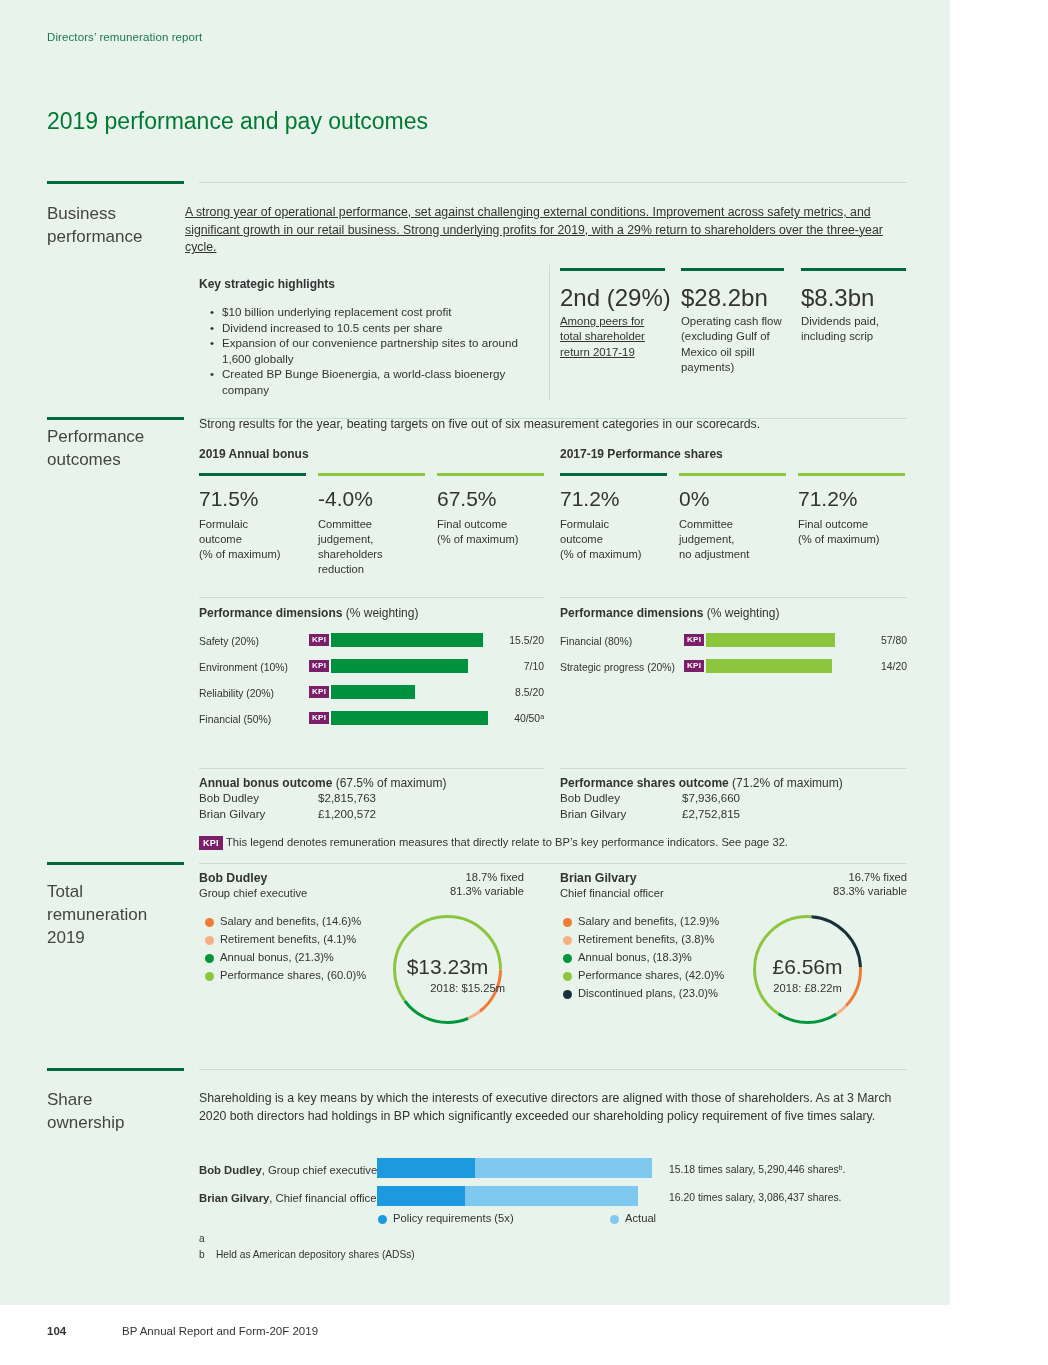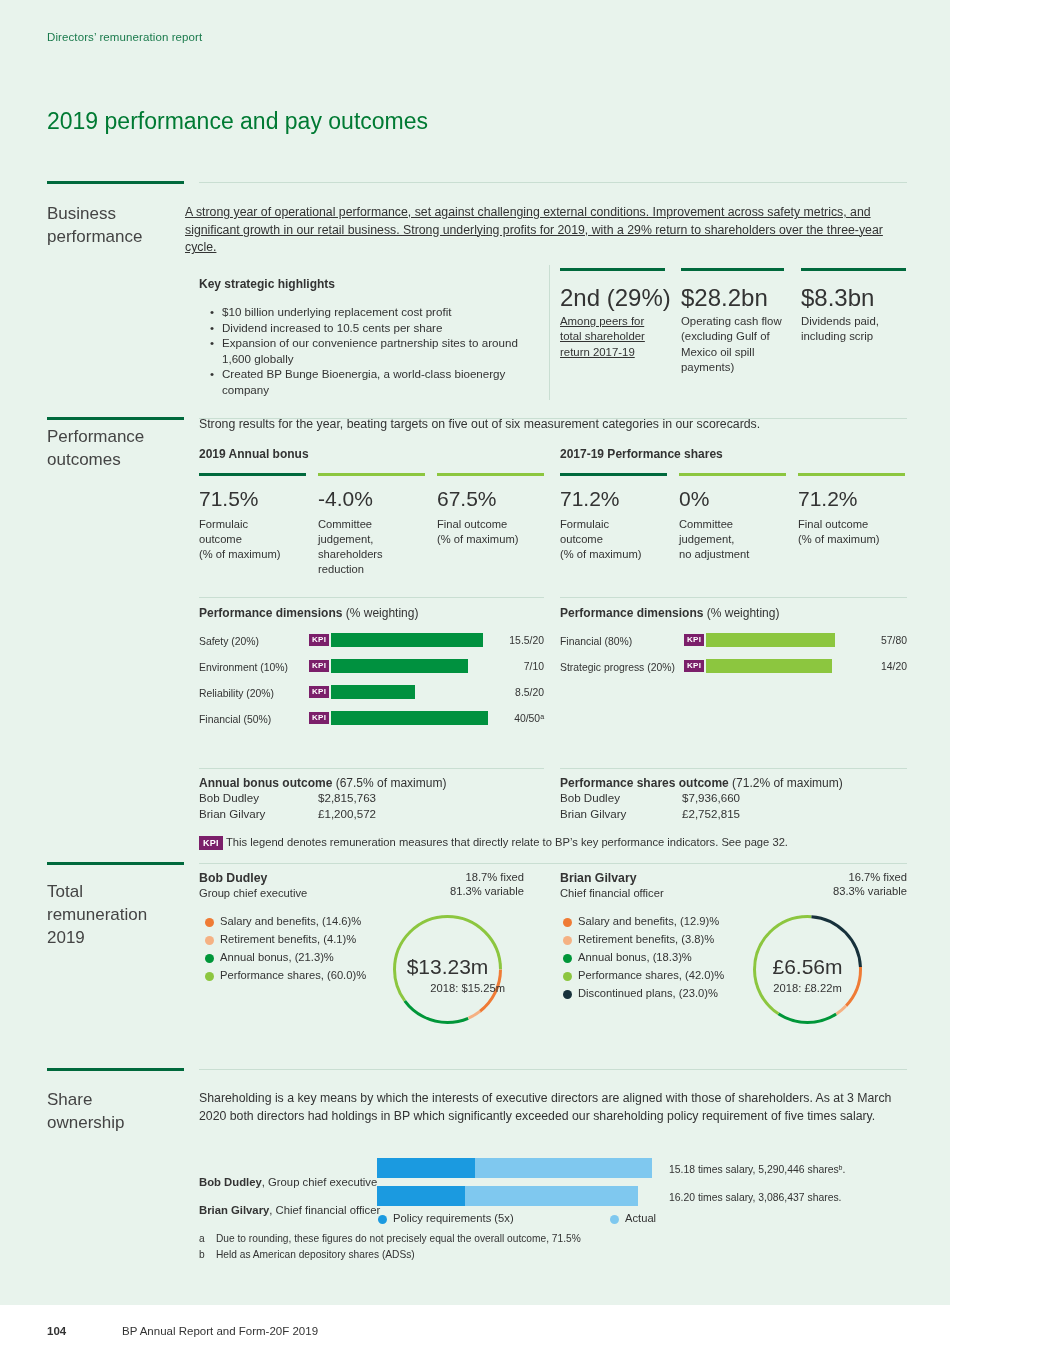--- a/index.html
+++ b/index.html
@@ -72,21 +72,21 @@
   .dir-role { position:absolute; font-size:11.2px; color:#333; }
   .dir-fixed { position:absolute; font-size:11.2px; color:#333; text-align:right; }
 
   .leg-item { position:absolute; font-size:11.2px; color:#333; }
   .leg-dot { position:absolute; width:9px; height:9px; border-radius:50%; }
 
   .donut-wrap { position:absolute; }
   .donut-amount { position:absolute; font-size:21px; color:#333; text-align:center; width:100%; }
   .donut-prev { position:absolute; font-size:11.2px; color:#333; text-align:center; width:100%; }
 
-  .sh-name { position:absolute; font-size:11.3px; color:#333;margin-top:12px; }
+  .sh-name { position:absolute; font-size:11.3px; color:#333; }
   .sh-name b { font-weight:bold; }
   .sh-bar { position:absolute; height:20px; }
   .sh-val { position:absolute; font-size:10.4px; color:#333; }
 
   .foot-note { position:absolute; font-size:10.2px; color:#333; }
   .foot-mark { position:absolute; font-size:10.2px; color:#333; }
 
   .footer-page { position:absolute; left:47px; top:1325px; font-size:11.5px; font-weight:bold; color:#333; }
   .footer-text { position:absolute; left:122px; top:1325px; font-size:11.5px; color:#333; }
 </style>
@@ -348,20 +348,19 @@
   <div class="sh-bar" style="left:377px; top:1186px; width:88px; background:#1b9ae0;"></div>
   <div class="sh-bar" style="left:465px; top:1186px; width:173px; background:#7fc8ef;"></div>
   <div class="sh-val" style="left:669px; top:1192px;">16.20 times salary, 3,086,437 shares.</div>
 
   <div class="leg-dot" style="left:378px; top:1215px; background:#1b9ae0;"></div>
   <div class="leg-item" style="left:393px; top:1212px;">Policy requirements (5x)</div>
   <div class="leg-dot" style="left:610px; top:1215px; background:#7fc8ef;"></div>
   <div class="leg-item" style="left:625px; top:1212px;">Actual</div>
 
   <div class="foot-mark" style="left:199px; top:1233px;">a</div>
-  <div class="foot-note" style="left:216px; top:1233px; width:600px;">Due to rounding, these figures do not precisely equal the overall outcome, 71.5%</div>
   <div class="foot-mark" style="left:199px; top:1249px;">b</div>
   <div class="foot-note" style="left:216px; top:1249px; width:600px;">Held as American depository shares (ADSs)</div>
 
   <div class="footer-page">104</div>
   <div class="footer-text">BP Annual Report and Form-20F 2019</div>
 
 </div>
 
 </body></html>

